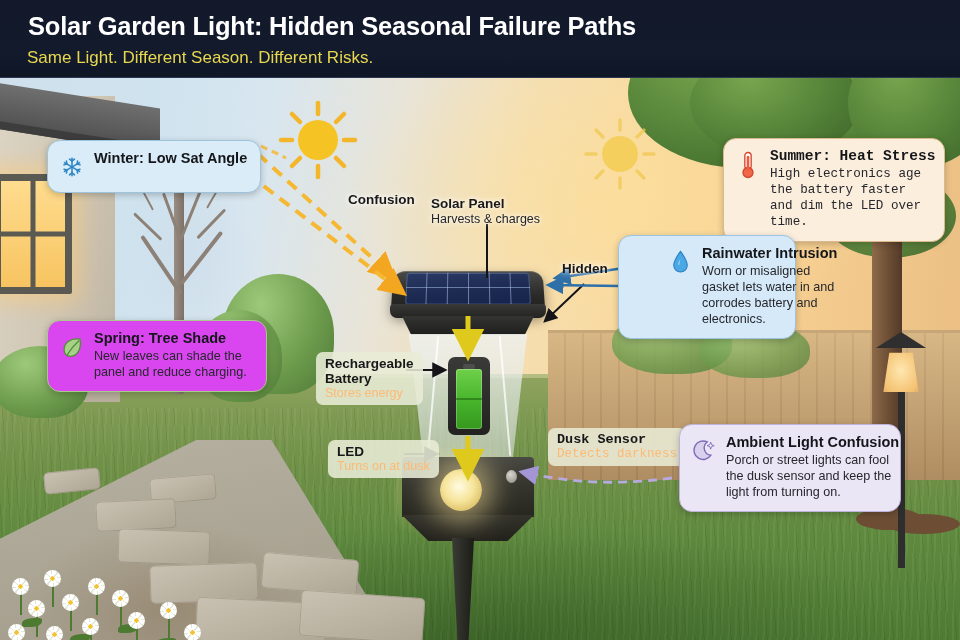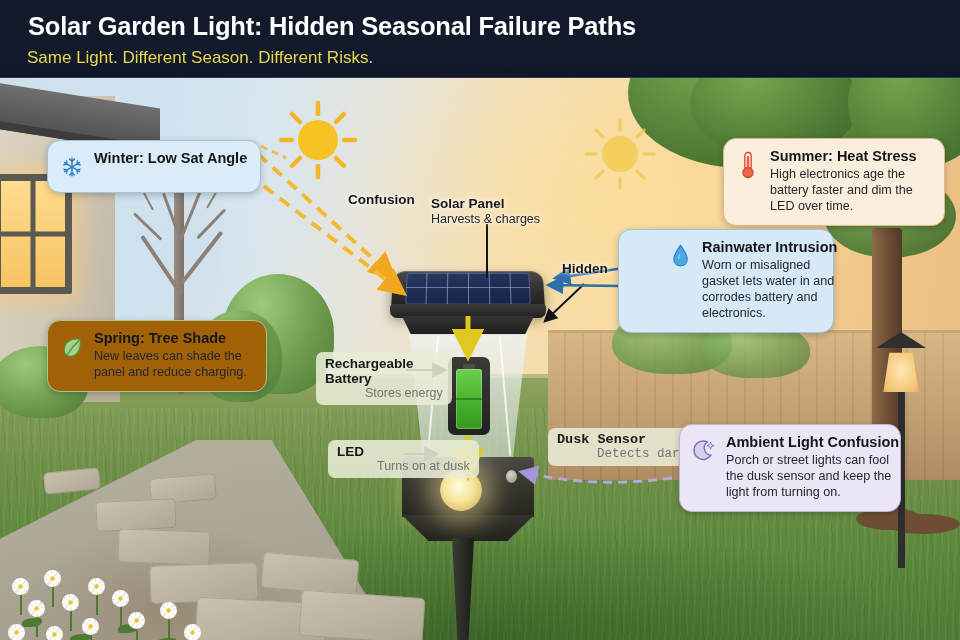--- a/index.html
+++ b/index.html
@@ -269,39 +269,39 @@
                     text-shadow: 0 0 4px rgba(255,255,255,.9), 0 0 8px rgba(255,255,255,.7); }
   .plainlabel .ls { font-size:12.5px; color:#23232a; white-space:nowrap; margin-top:1px;
                     text-shadow: 0 0 4px rgba(255,255,255,.9), 0 0 8px rgba(255,255,255,.7); }
 
   .chip {
     position:absolute; z-index:40; border-radius:7px;
     background: rgba(232,236,214,.88);
     padding: 4px 9px 5px 9px;
   }
   .chip .ct { font-size:13.5px; font-weight:bold; color:#18181a; white-space:nowrap; }
-  .chip .cs { font-size:12.5px; color:#737373; white-space:nowrap; margin-top:0px;margin-left:40px; }
+  .chip .cs { font-size:12.5px; color:#fdba74; white-space:nowrap; margin-top:0px; }
 
   
   .callout {
     position:absolute; z-index:50;
     border-radius: 13px;
     padding: 9px 12px 10px 11px;
     display:flex; gap:9px; align-items:flex-start;
     box-shadow: 0 2px 7px rgba(0,0,0,.22);
   }
   .callout .ico { flex: 0 0 auto; width:26px; height:30px; display:flex; align-items:center; justify-content:center; margin-top:2px; }
   .callout .txt { flex:1 1 auto; }
   .callout .ttl { font-size:14.5px; font-weight:bold; color:#15161a; line-height:1.18; white-space:nowrap; }
   .callout .bdy { font-size:12.6px; color:#26272c; line-height:1.26; margin-top:2px; }
 
   .c-winter  { background:#d9ecf8; border:1.4px solid #9ec4dd; }
   .c-summer  { background:#fbeedd; border:1.4px solid #dcb88d; }
   .c-rain    { background:#d5e9f8; border:1.4px solid #9cc3e0; }
-  .c-spring  { background:#a16207; border:1.4px solid #aac889; }
+  .c-spring  { background:#d946ef; border:1.4px solid #aac889; }
   .c-ambient { background:#ebe6f6; border:1.4px solid #bfb3dc; }
 </style>
 </head>
 <body>
 
 <div id="stage">
 
   <div id="scene">
 
     <div class="sky"></div>
@@ -568,35 +568,35 @@
           <line x1="6.4" y1="15.3" x2="5.9" y2="18.6"></line>
             <line x1="6.4" y1="15.3" x2="3.3" y2="14.4"></line>
         </g>
       </svg>
     </div>
     <div class="txt">
       <div class="ttl">Winter: Low Sat Angle</div>
     </div>
   </div>
 
-  <div class="callout c-summer" style="left:723px;top:138px;width:222px;">
+  <div class="callout c-summer" style="left:723px;top:138px;width:222px;font-family:Liberation Mono, monospace;">
     <div class="ico">
       <svg viewBox="0 0 24 34" width="20" height="30">
         <rect x="8.2" y="2" width="7.6" height="20" rx="3.8" fill="#fff" stroke="#d2452a" stroke-width="1.6"></rect>
         <circle cx="12" cy="26" r="6" fill="#f0674a" stroke="#d2452a" stroke-width="1.6"></circle>
         <rect x="10.4" y="6" width="3.2" height="18" rx="1.6" fill="#ef5b3c"></rect>
       </svg>
     </div>
     <div class="txt">
       <div class="ttl">Summer: Heat Stress</div>
       <div class="bdy">High electronics age the battery faster and dim the LED over time.</div>
     </div>
   </div>
 
-  <div class="callout c-rain" style="left:618px;top:229px;width:216px;padding-left:48px;">
+  <div class="callout c-rain" style="left:618px;top:235px;width:178px;padding-left:48px;">
     <div class="ico">
       <svg viewBox="0 0 24 30" width="19" height="24">
         <path d="M12 1.5 C12 1.5 3.5 13 3.5 19.2 A8.5 8.5 0 0 0 20.5 19.2 C20.5 13 12 1.5 12 1.5 Z" fill="#4aa8e4" stroke="#2b7fc0" stroke-width="1.4"></path>
         <path d="M9 18.5 C9 15.5 11 12.5 12 10.8 C11 14 10.6 16.5 10.6 18.5 Z" fill="#bfe2f7" opacity=".85"></path>
       </svg>
     </div>
     <div class="txt">
       <div class="ttl">Rainwater Intrusion</div>
       <div class="bdy">Worn or misaligned gasket lets water in and corrodes battery and electronics.</div>
     </div>

